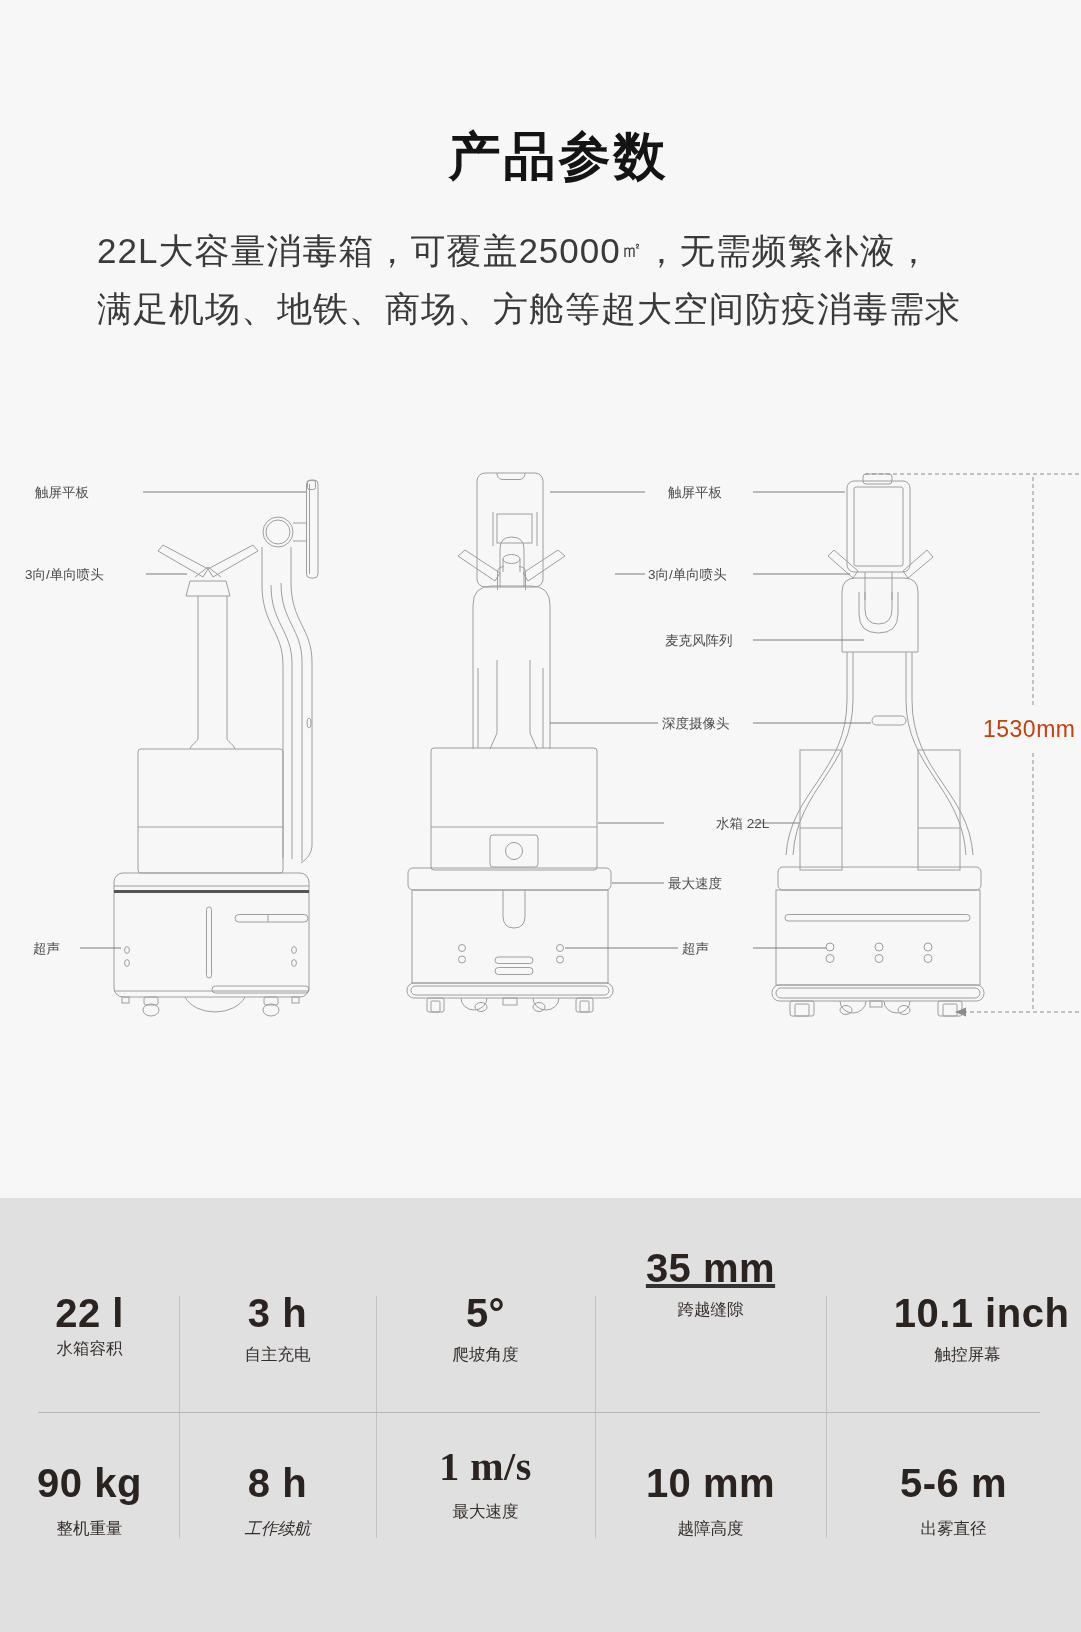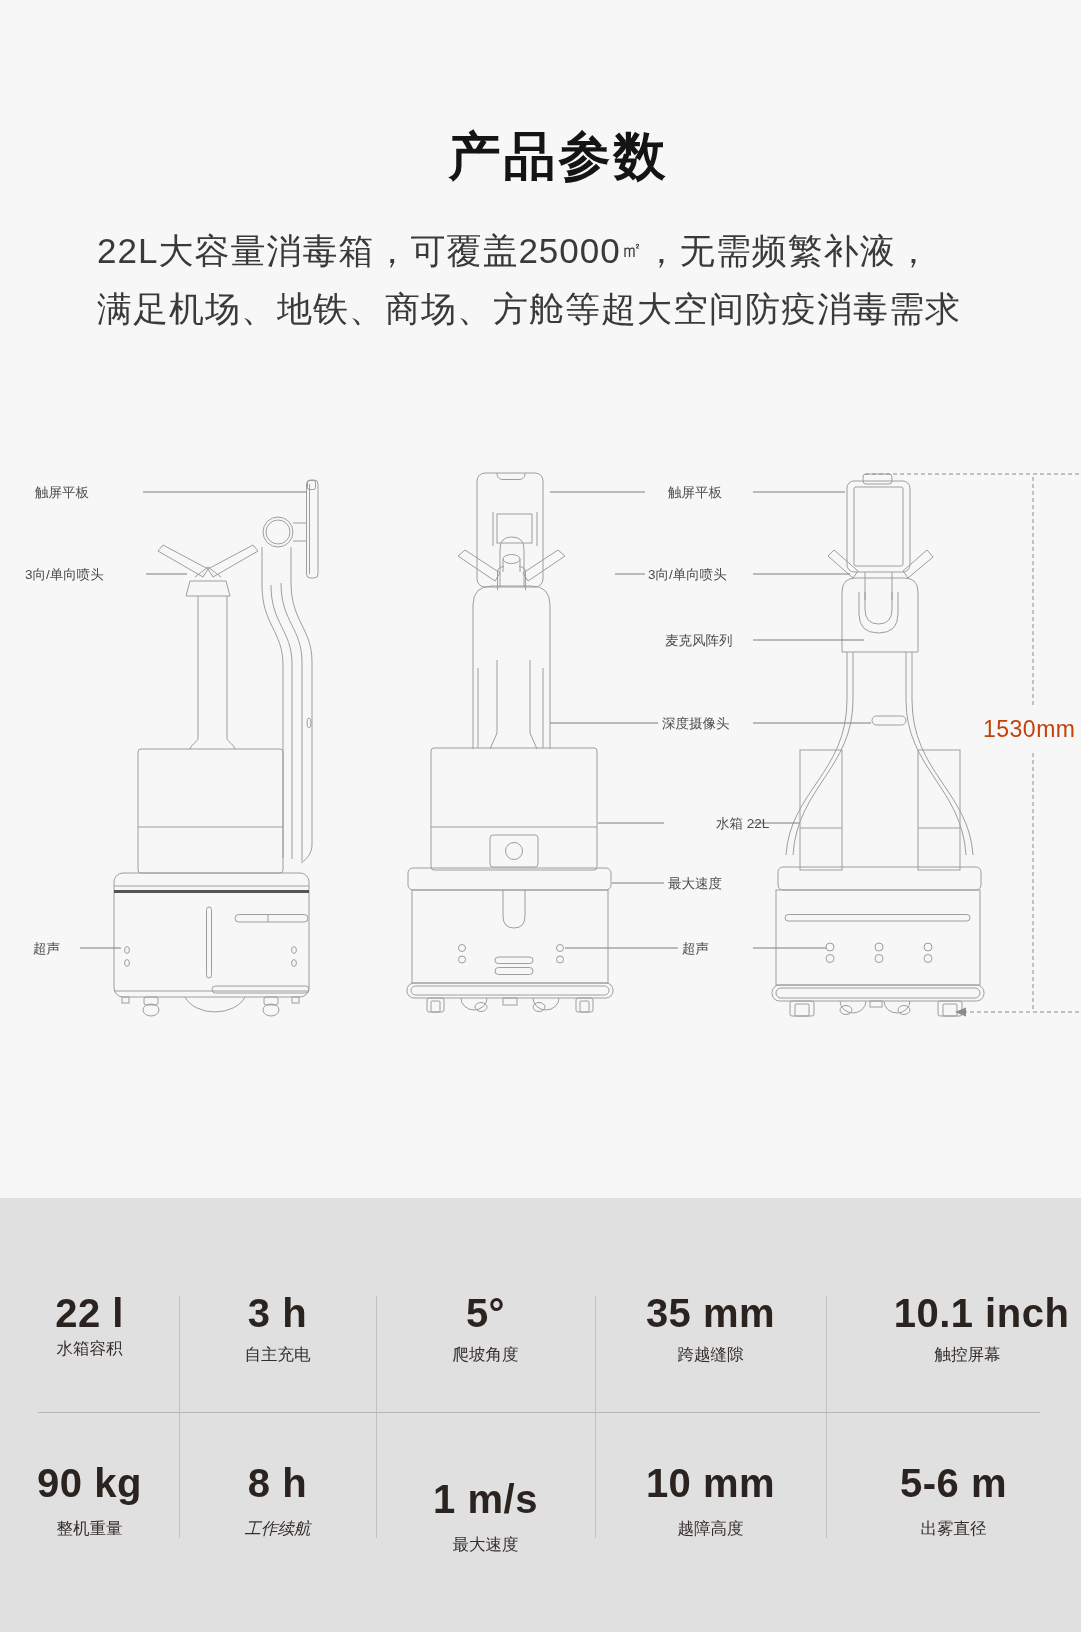--- a/index.html
+++ b/index.html
@@ -268,38 +268,38 @@
   <div class="spec-label" style="top:44px;">水箱容积</div>
 </div>
 <div class="spec-cell c1" style="top:1294px;">
   <div class="spec-value">3 h</div>
   <div class="spec-label" style="top:50px;">自主充电</div>
 </div>
 <div class="spec-cell c2" style="top:1294px;">
   <div class="spec-value">5°</div>
   <div class="spec-label" style="top:50px;">爬坡角度</div>
 </div>
-<div class="spec-cell c3" style="top:1294px;">
+<div class="spec-cell c3" style="top:1249px;text-decoration:underline;">
   <div class="spec-value">35 mm</div>
   <div class="spec-label" style="top:50px;">跨越缝隙</div>
 </div>
 <div class="spec-cell c4" style="top:1294px;padding-left:28px;">
   <div class="spec-value">10.1 inch</div>
   <div class="spec-label" style="top:50px;">触控屏幕</div>
 </div>
 
 <div class="spec-cell c0" style="top:1464px;">
   <div class="spec-value">90 kg</div>
   <div class="spec-label" style="top:54px;">整机重量</div>
 </div>
 <div class="spec-cell c1" style="top:1464px;">
   <div class="spec-value">8 h</div>
   <div class="spec-label" style="top:54px;font-style:italic;">工作续航</div>
 </div>
-<div class="spec-cell c2" style="top:1480px;">
+<div class="spec-cell c2" style="top:1448px;font-family:Liberation Serif, serif;">
   <div class="spec-value">1 m/s</div>
   <div class="spec-label" style="top:54px;">最大速度</div>
 </div>
 <div class="spec-cell c3" style="top:1464px;">
   <div class="spec-value">10 mm</div>
   <div class="spec-label" style="top:54px;">越障高度</div>
 </div>
 <div class="spec-cell c4" style="top:1464px;">
   <div class="spec-value">5-6 m</div>
   <div class="spec-label" style="top:54px;">出雾直径</div>

